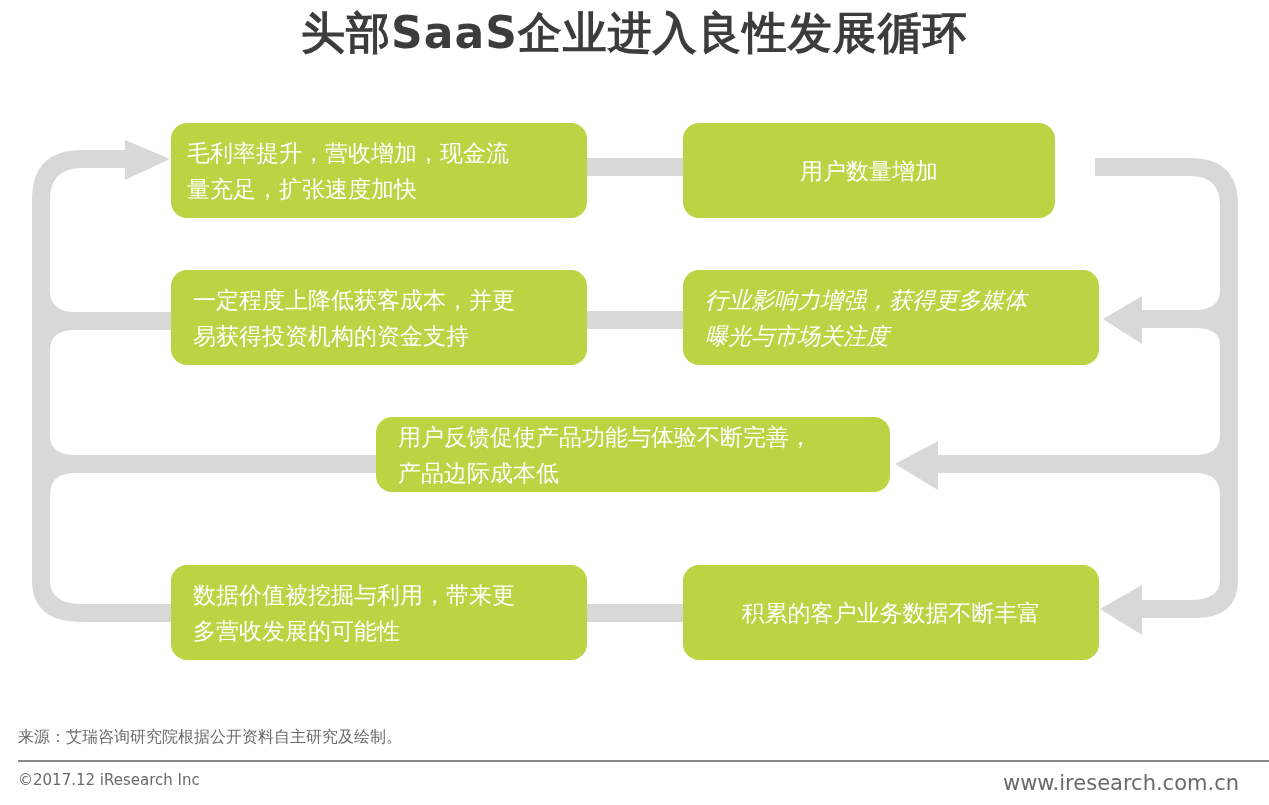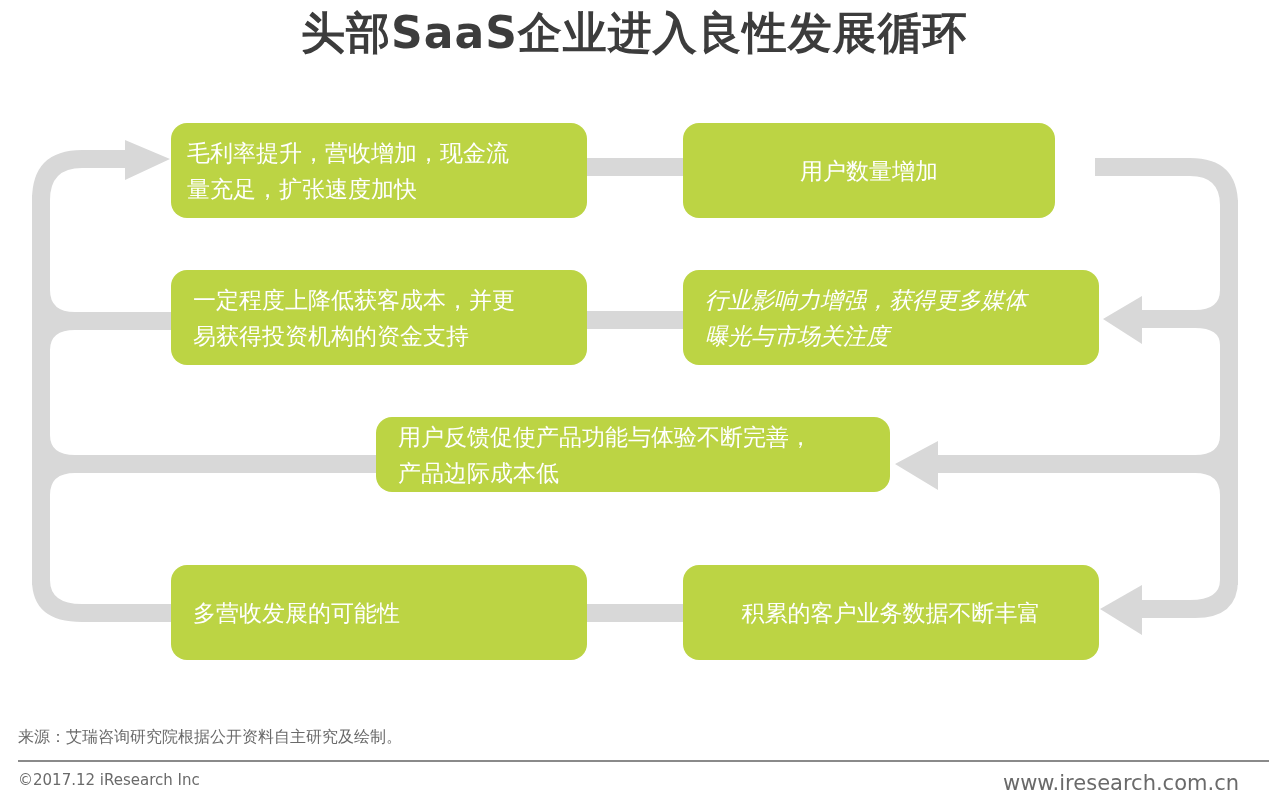--- a/index.html
+++ b/index.html
@@ -79,20 +79,21 @@
 
 <div class="box" style="left:376px; top:417px; width:514px; height:75px;">
   <div>
     <span>用户反馈促使产品功能与体验不断完善，</span>
     <span>产品边际成本低</span>
   </div>
 </div>
 
 <div class="box" style="left:171px; top:565px; width:416px; height:95px;">
   <div>
+    <span>数据价值被挖掘与利用，带来更</span>
     <span>多营收发展的可能性</span>
   </div>
 </div>
 
 <div class="box center" style="left:683px; top:565px; width:416px; height:95px;justify-content:center;">
   <span>积累的客户业务数据不断丰富</span>
 </div>
 
 <div class="source">来源：艾瑞咨询研究院根据公开资料自主研究及绘制。</div>
 <div class="rule"></div>

